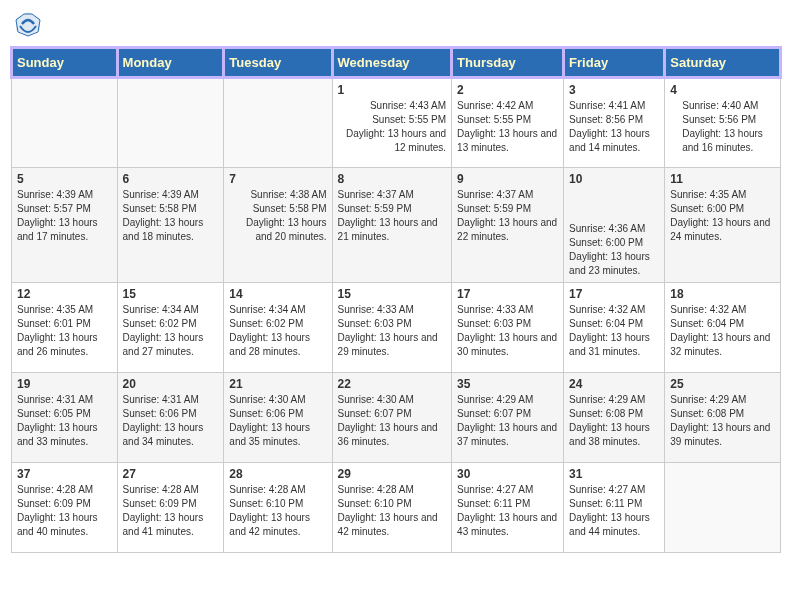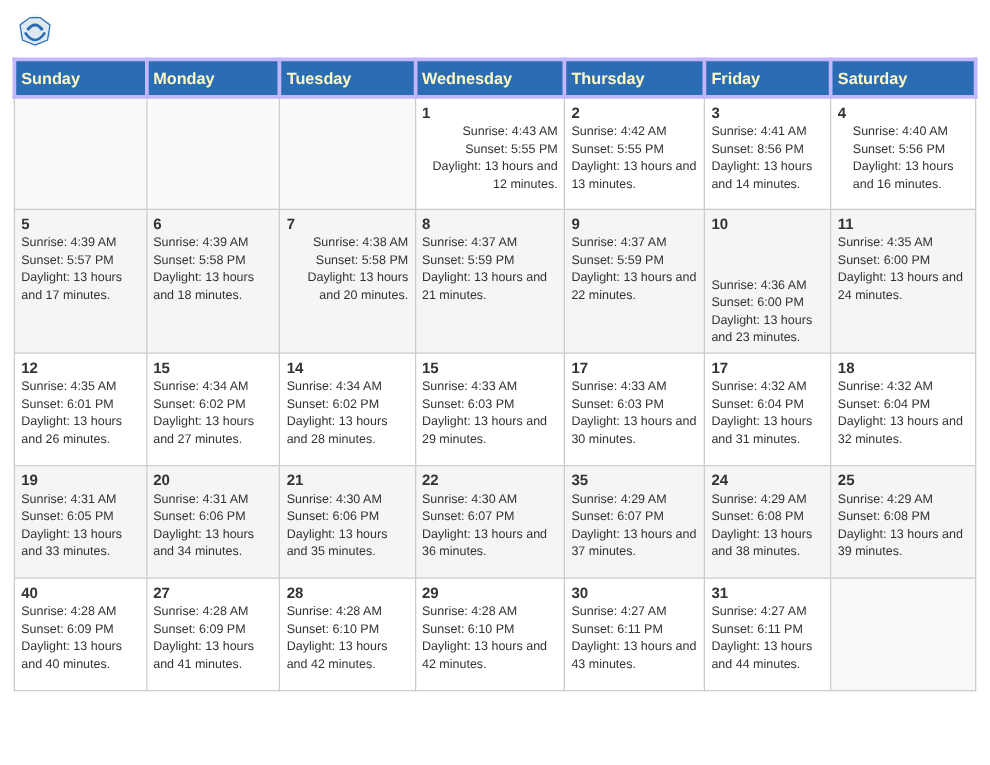--- a/index.html
+++ b/index.html
@@ -287,21 +287,21 @@
         </td>
         <td>
           <div class="day-number">25</div>
           <div class="day-info" style="white-space: pre-line;">Sunrise: 4:29 AM
 Sunset: 6:08 PM
 Daylight: 13 hours and 39 minutes.</div>
         </td>
       </tr>
       <tr>
         <td>
-          <div class="day-number">40</div>
+          <div class="day-number">37</div>
           <div class="day-info" style="white-space: pre-line;">Sunrise: 4:28 AM
 Sunset: 6:09 PM
 Daylight: 13 hours and 40 minutes.</div>
         </td>
         <td>
           <div class="day-number">27</div>
           <div class="day-info" style="white-space: pre-line;">Sunrise: 4:28 AM
 Sunset: 6:09 PM
 Daylight: 13 hours and 41 minutes.</div>
         </td>

